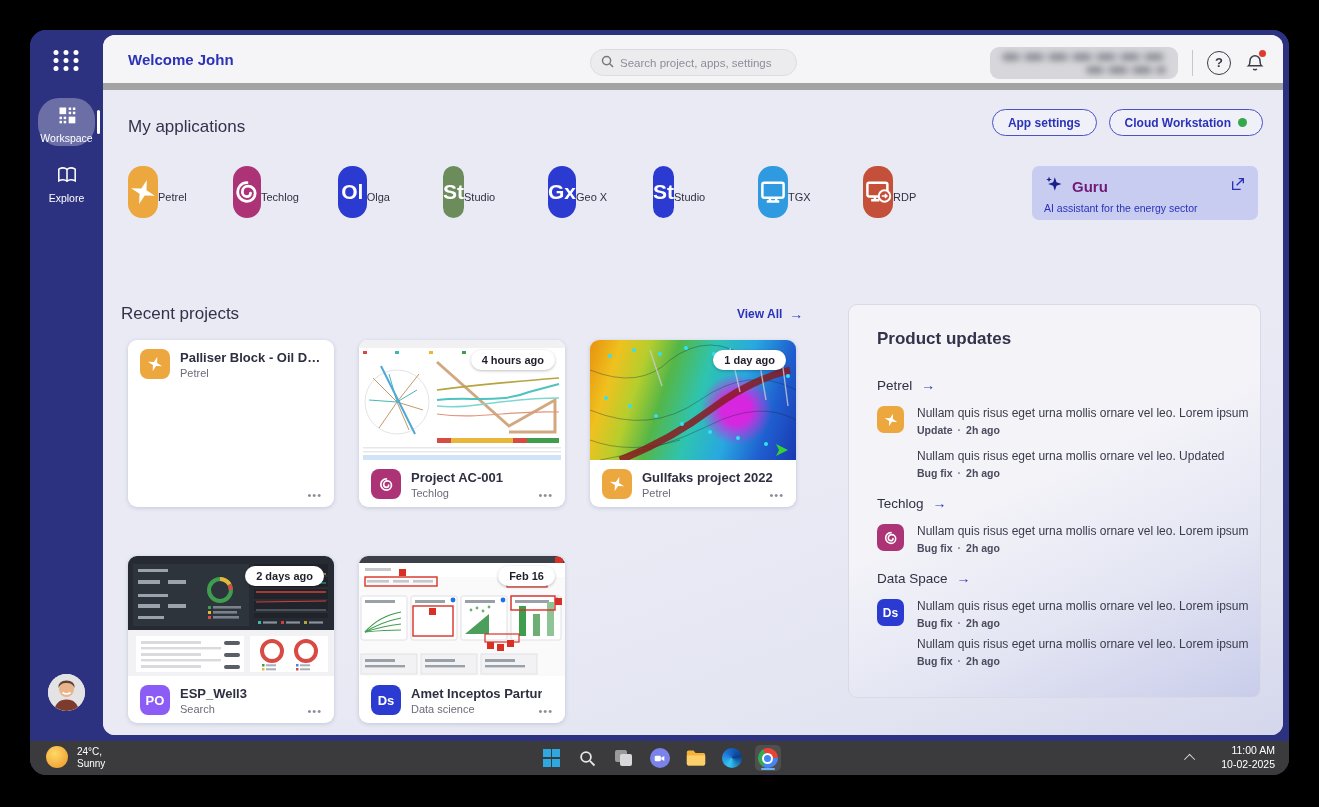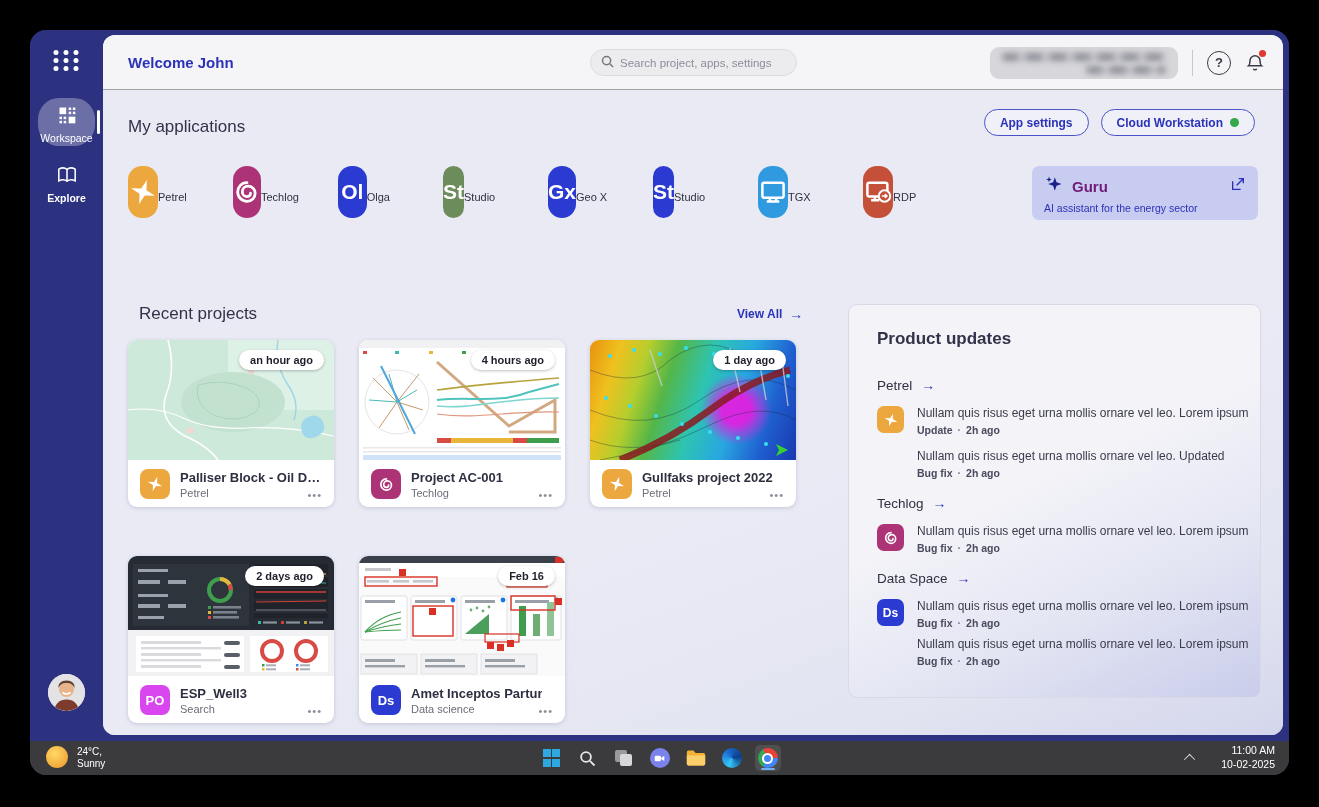--- a/index.html
+++ b/index.html
@@ -12,30 +12,30 @@
   
   .app-window { position:relative; height:711px; background:var(--navy,#2C3180); }
 
   .sidebar { position:absolute; left:0; top:0; width:73px; height:100%; }
   .launcher-grid { position:absolute; left:50%; transform:translateX(-50%); top:20px;
                    display:grid; grid-template-columns:repeat(3,7px); grid-gap:3px; cursor:pointer;}
   .launcher-grid i { width:5px; height:5px; border-radius:50%; background:#fff; display:block;}
   .side-item { position:absolute; left:8px; width:57px; text-align:center; color:#fff; cursor:pointer;}
   .side-item .lbl { font-size:10.5px; display:block; margin-top:3px; }
   .side-item.active { top:68px; height:48px; background:rgba(255,255,255,.30); border-radius:21px; padding-top:7px;}
-  .side-item.plain  { top:135px;font-weight:bold; }
+  .side-item.plain  { top:135px; }
   .active-indicator { position:absolute; right:3px; top:80px; width:3px; height:24px; border-radius:2px; background:#fff;}
   .avatar { position:absolute; left:18px; bottom:30px; width:37px; height:37px; border-radius:50%;
             overflow:hidden; background:#e7e7ea; cursor:pointer; }
 
   .content { position:absolute; left:73px; top:5px; right:6px; bottom:6px;
              background:#E9EAF3; border-radius:12px; overflow:hidden; }
 
   
-  .content-header { position:relative; height:55px; background:#F5F5F8; border-bottom:1px solid #a3a3a3;
+  .content-header { position:relative; height:55px; background:#F5F5F8; border-bottom:7px solid #a3a3a3;
                     display:flex; align-items:center; }
   .welcome { margin-left:25px; font-size:15px; font-weight:bold; color:var(--accent,#2B32B8); }
   .search-pill { position:absolute; left:487px; top:14px; width:207px; height:27px;
                  background:#ECECEF; border:1px solid #DBDBE1; border-radius:15px;
                  display:flex; align-items:center; padding:0 10px; }
   .search-pill input { border:none; background:transparent; outline:none; font-size:11.5px;
                        color:#55565f; width:100%; margin-left:6px; font-family:inherit;}
   .search-pill input::placeholder { color:#8C8D99; }
   .hdr-right { position:absolute; right:18px; top:0; height:55px; display:flex; align-items:center; gap:14px;}
   .blur-pill { position:relative; width:188px; height:32px; border-radius:9px; background:#D7D7DB; overflow:hidden;}
@@ -49,23 +49,23 @@
               font-size:13px; font-weight:bold; color:#3a3b45; cursor:pointer;}
   .bell-btn { position:relative; cursor:pointer; display:flex; }
   .bell-dot { position:absolute; right:-1px; top:-2px; width:7px; height:7px; border-radius:50%;
               background:var(--alert-red,#E03A2F); }
 
   
   .main { position:absolute; top:55px; left:0; right:0; bottom:0;
           background:linear-gradient(160deg,#E9EAF4 60%, #E2E4F1 85%, #D4D7EC 100%); }
   .section-title { font-size:17px; color:#32334A; font-weight:400; }
   #apps-title { position:absolute; left:25px; top:27px; }
-  #recent-title { position:absolute; left:36px; top:214px; }
-
-  .top-buttons { position:absolute; right:28px; top:19px; display:flex; gap:12px; }
+  #recent-title { position:absolute; left:18px; top:214px; }
+
+  .top-buttons { position:absolute; right:20px; top:19px; display:flex; gap:12px; }
   .pill-btn { height:27px; border:1px solid #4a51c9; border-radius:15px; background:rgba(255,255,255,.35);
               color:var(--accent,#2B32B8); font-size:12px; font-weight:bold; padding:0 15px;
               display:flex; align-items:center; gap:7px; cursor:pointer; }
   .status-dot { width:9px; height:9px; border-radius:50%; background:var(--green-status,#34A84B); }
 
   .apps-row { position:absolute; left:25px; top:76px; display:flex; gap:53px; }
   .app-cell { width:52px; display:flex; flex-direction:row; align-items:center; cursor:pointer; }
   .app-icon { width:52px; height:52px; border-radius:14px; display:flex; align-items:center;
               justify-content:center; color:#fff; font-weight:bold; font-size:21px; }
   .app-label { margin-top:10px; font-size:11px; color:#2F3041; white-space:nowrap; }
@@ -329,36 +329,20 @@
 
         <h2 class="section-title" id="recent-title">Recent projects</h2>
         <div class="viewall">
           <span>View All</span>
           <span class="arrow">→</span>
         </div>
 
         <div class="cards-row" id="cards-row-1">
 
           <div class="project-card">
-            <div class="thumb">
-              <svg viewBox="0 0 206 120" preserveAspectRatio="none">
-                <rect width="206" height="120" fill="#CDE9DA"></rect>
-                <rect x="100" y="0" width="106" height="70" fill="#DDF1E6"></rect>
-                <ellipse cx="105" cy="62" rx="52" ry="30" fill="#C2E2CF"></ellipse>
-                <path d="M70 45 Q95 38 118 48 Q138 58 128 72 Q110 84 88 76 Q66 66 70 45 Z" fill="none" stroke="#A9D4BA" stroke-width="1"></path>
-                <path d="M40 0 Q48 30 38 55 Q30 80 55 95 Q80 106 90 120" fill="none" stroke="#FFFFFF" stroke-width="1.6"></path>
-                <path d="M0 70 Q30 66 55 78 Q80 90 120 88 Q160 86 206 96" fill="none" stroke="#FFFFFF" stroke-width="1.2"></path>
-                <path d="M150 0 Q146 25 160 45 Q172 62 166 80" fill="none" stroke="#9FD3E4" stroke-width="1.4"></path>
-                <path d="M178 78 q10 -6 16 2 q6 10 -4 16 q-12 6 -16 -4 q-3 -9 4 -14 Z" fill="#9FD8EA"></path>
-                <circle cx="178" cy="14" r="3" fill="#9FD8EA"></circle>
-                <rect x="58" y="88" width="8" height="5" fill="#EFD7D3"></rect>
-                <rect x="120" y="30" width="6" height="4" fill="#EFD7D3"></rect>
-              </svg>
-              <span class="badge">an hour ago</span>
-            </div>
             <div class="card-footer">
               <div class="card-app-icon" style="background: rgb(236, 167, 62);">
                 <svg width="18" height="18" viewBox="0 0 24 24" style="transform:rotate(18deg)">
                   <path d="M12 2 L14.2 9.8 L22 12 L14.2 14.2 L12 22 L9.8 14.2 L2 12 L9.8 9.8 Z" fill="#fff"></path>
                 </svg>
               </div>
               <div class="card-texts">
                 <div class="card-title">Palliser Block - Oil Develop…</div>
                 <div class="card-sub">Petrel</div>
               </div>
@@ -544,21 +528,21 @@
                     <rect x="138" y="112.3" width="10" height="2" fill="#A9ADB5"></rect>
                   <rect x="168" y="108" width="2.5" height="2.5" fill="#4285F4"></rect>
                     <rect x="172" y="108.3" width="10" height="2" fill="#A9ADB5"></rect>
                   <rect x="168" y="112" width="2.5" height="2.5" fill="#D84B44"></rect>
                     <rect x="172" y="112.3" width="10" height="2" fill="#A9ADB5"></rect>
                 </g>
               </svg>
               <span class="badge">2 days ago</span>
             </div>
             <div class="card-footer">
-              <div class="card-app-icon" style="background: #d946ef;">PO</div>
+              <div class="card-app-icon" style="background: #8b5cf6;">PO</div>
               <div class="card-texts">
                 <div class="card-title">ESP_Well3</div>
                 <div class="card-sub">Search</div>
               </div>
             </div>
             <span class="card-more">•••</span>
           </div>
 
           <div class="project-card">
             <div class="thumb">

